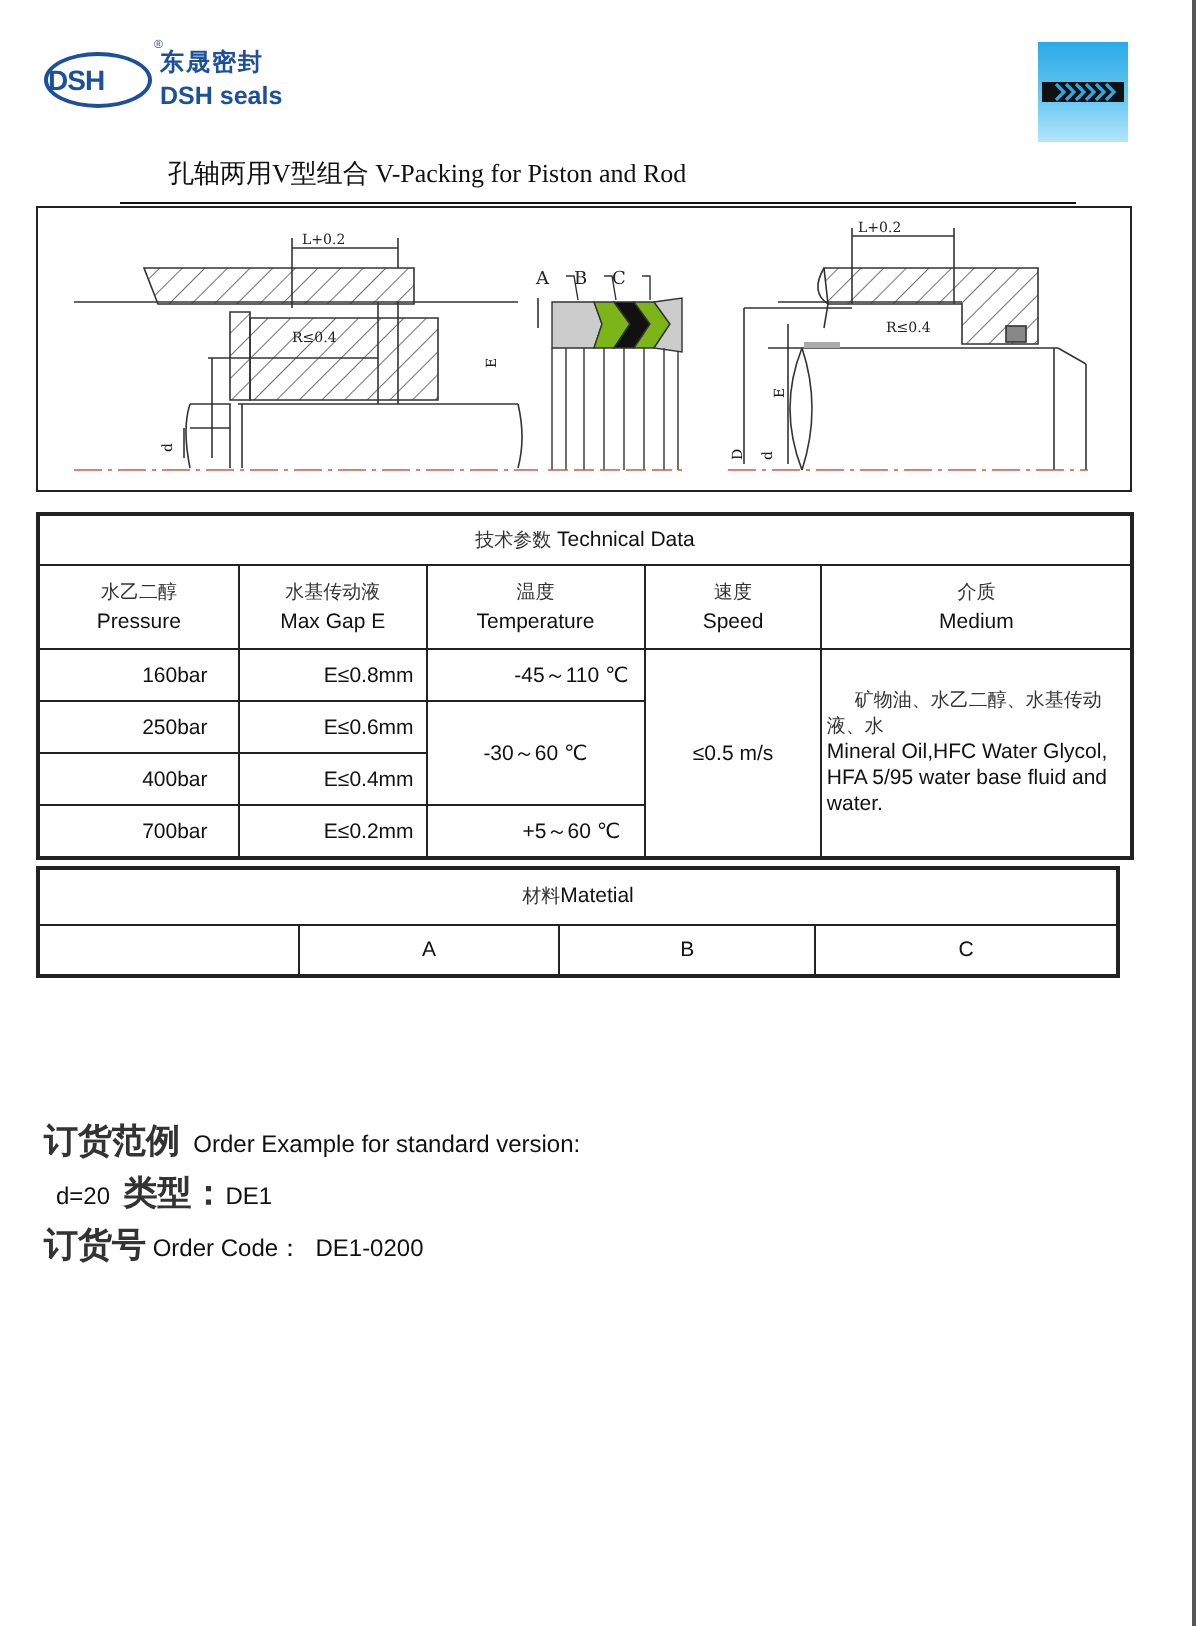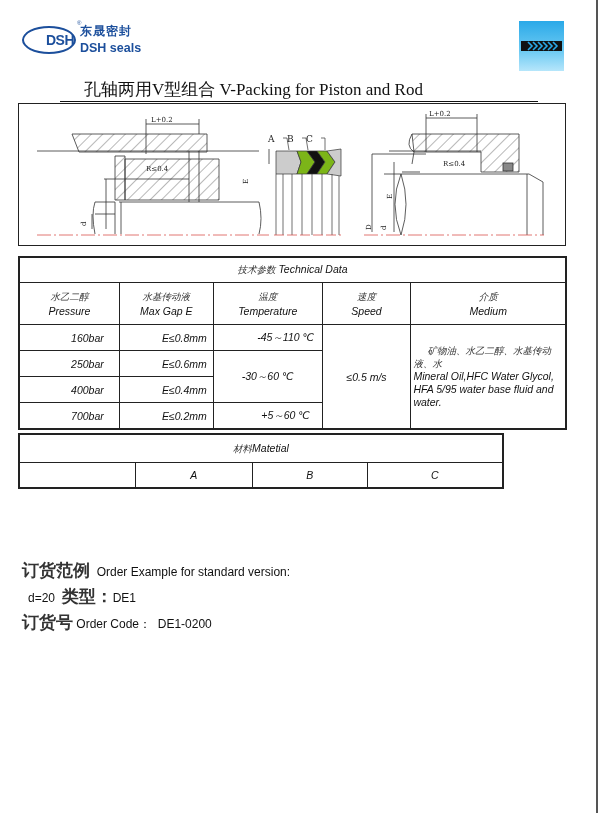--- a/index.html
+++ b/index.html
@@ -1,43 +1,43 @@
 <!DOCTYPE html>
 <html><head>
 <meta charset="utf-8">
 <style>
   html,body{margin:0;padding:0;background:#fff;}
   body{width:600px;height:813px;position:relative;overflow:hidden;font-family:"Liberation Sans","DejaVu Sans",sans-serif;color:#111;}
   .right-edge{position:absolute;left:596px;top:0;width:2px;height:813px;background:#555;}
   
   .logo{position:absolute;left:22px;top:20px;width:120px;height:40px;}
-  .logo-oval{position:absolute;left:0;top:6px;width:54px;height:28px;border:2.5px solid #1c4f9c;border-radius:50%;box-sizing:border-box;display:flex;align-items:center;justify-content:flex-end;}
+  .logo-oval{position:absolute;left:0;top:6px;width:54px;height:28px;border:2.5px solid #1c4f9c;border-radius:50%;box-sizing:border-box;display:flex;align-items:center;justify-content:flex-start;}
   .logo-oval span{font-weight:bold;font-size:14px;color:#1c4f9c;letter-spacing:-0.5px;}
   .logo-cn{position:absolute;left:58px;top:3px;font-size:12px;font-weight:bold;color:#1c4f9c;letter-spacing:1px;white-space:nowrap;}
   .logo-reg{position:absolute;left:55px;top:0px;font-size:6px;color:#1c4f9c;}
   .logo-en{position:absolute;left:58px;top:21px;font-size:12.5px;font-weight:bold;color:#1c4f9c;white-space:nowrap;}
   .badge{position:absolute;left:519px;top:21px;width:45px;height:50px;background:linear-gradient(180deg,#2aa9e8 0%,#6ccaf3 60%,#b6e6fb 100%);}
   .badge svg{position:absolute;left:0;top:0;}
   
-  .title{position:absolute;left:84px;top:78px;font-family:"Liberation Serif","DejaVu Serif",serif;font-size:17px;white-space:nowrap;}
+  .title{position:absolute;left:84px;top:78px;font-family:"Liberation Serif","DejaVu Serif",serif;font-size:13px;white-space:nowrap;}
   .title-rule{position:absolute;left:60px;top:101px;width:478px;height:1px;background:#111;}
   
   .drawing{position:absolute;left:18px;top:103px;width:548px;height:143px;border:1.5px solid #222;box-sizing:border-box;}
   .drawing svg{position:absolute;left:0;top:0;}
   
-  table{border-collapse:collapse;position:absolute;left:19px;font-size:10.5px;font-style:italic;}
+  table{border-collapse:collapse;position:absolute;left:19px;font-size:10.5px;}
   td{border:1px solid #222;text-align:center;vertical-align:middle;padding:0;}
   .tbl-outer{outline:1.5px solid #222;}
   .cn{font-family:"DejaVu Serif",serif;font-size:9.5px;color:#333;}
   .tech{top:257px;width:547px;}
   .tech td.head{height:24px;}
   .tech td.colh{height:41px;line-height:14px;}
   .tech td.r{height:25px;padding-left:36px;}
   .medium{text-align:left;padding-left:2px;line-height:13px;font-size:10.5px;}
-  .mat{top:434px;width:484px;}
+  .mat{top:434px;width:540px;}
   .mat td{height:24px;}
   .mat td.head{height:27px;}
   
   .order{position:absolute;left:22px;font-size:12px;white-space:nowrap;}
   .order .cn{font-size:17px;font-weight:bold;}
 </style>
 </head>
 <body>
 
 <div class="right-edge"></div>

